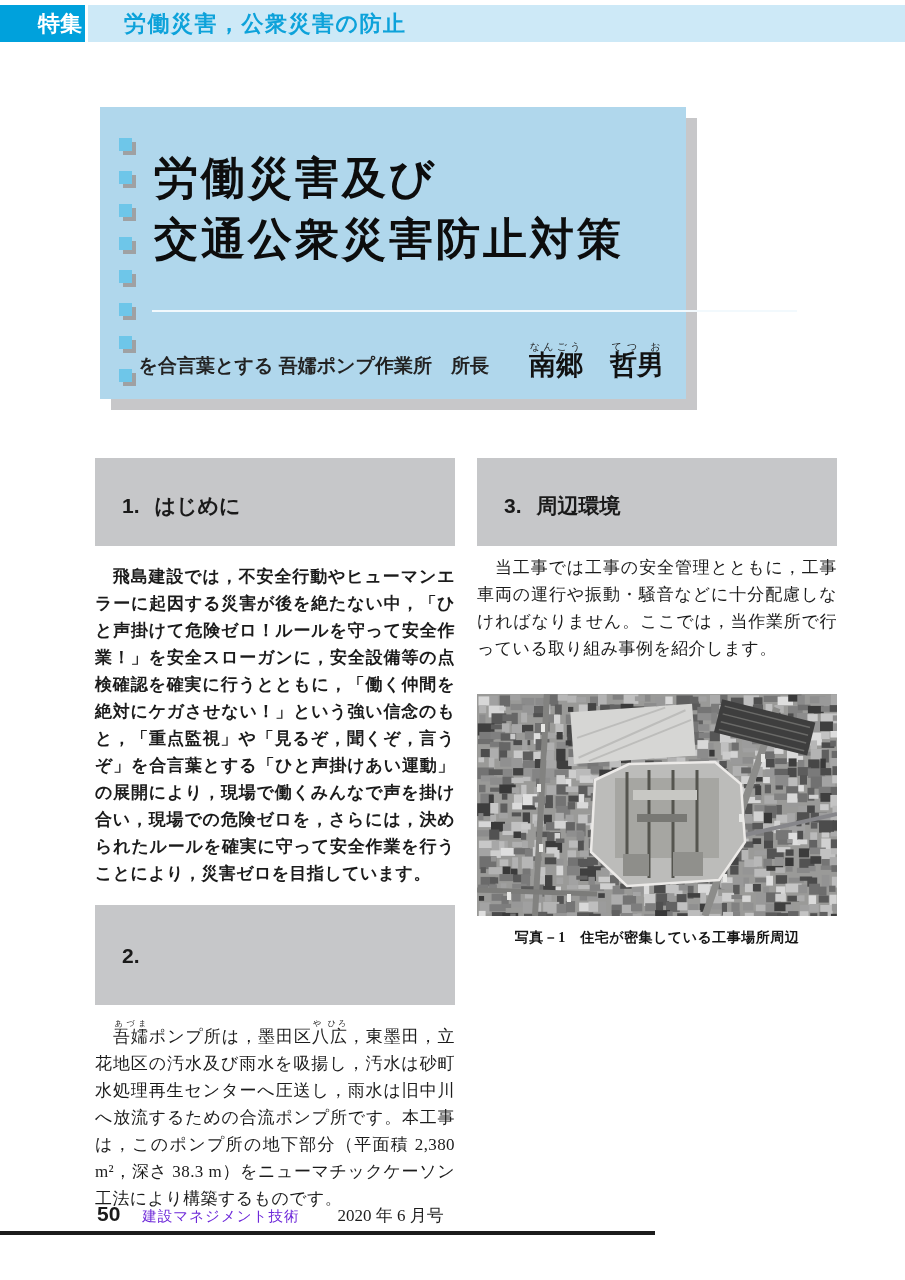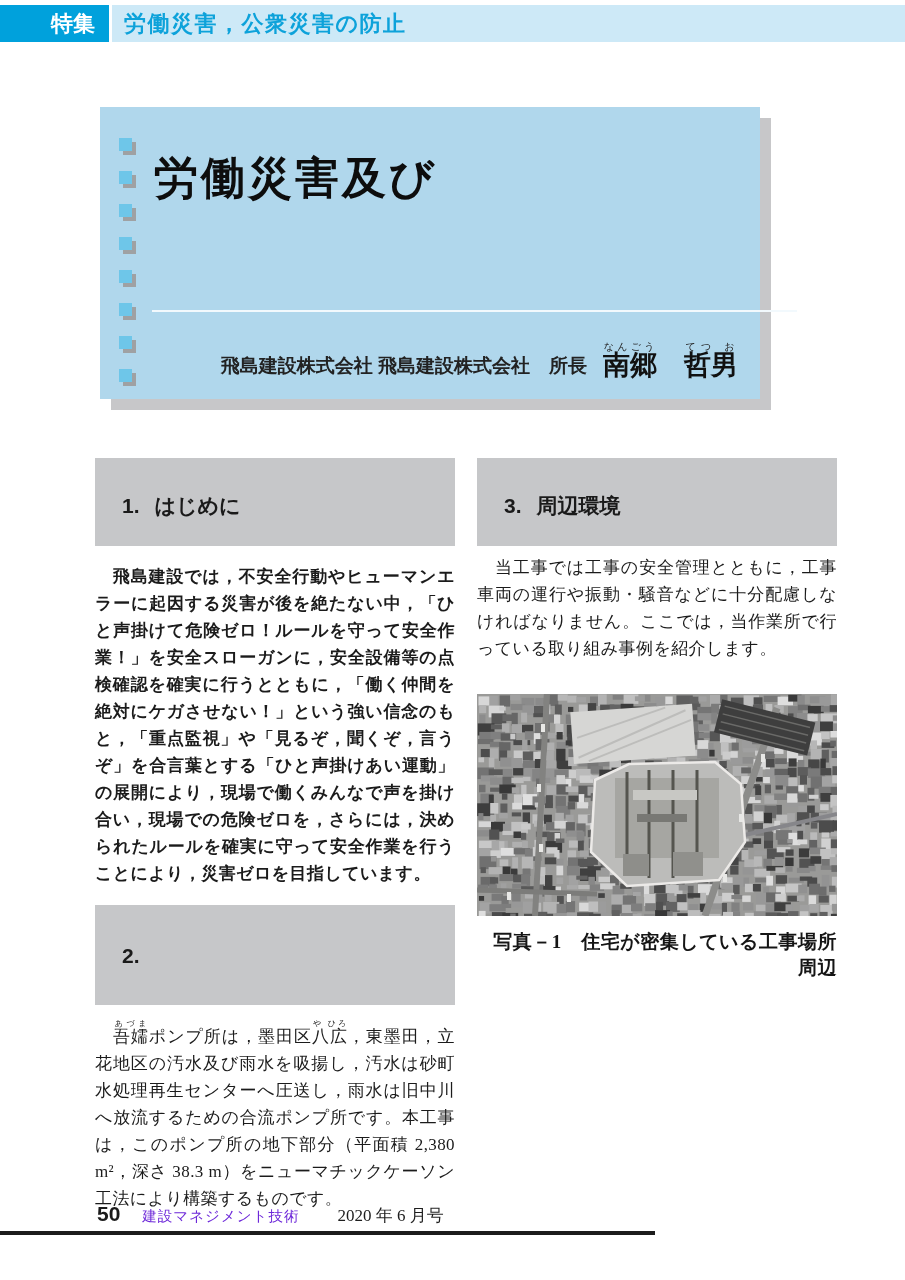--- a/index.html
+++ b/index.html
@@ -5,45 +5,45 @@
   * { margin:0; padding:0; box-sizing:border-box; }
   html,body { background:#ffffff; }
   body {
     width:905px; height:1280px; position:relative; overflow:hidden;
     font-family:"Liberation Sans", sans-serif; color:#1b1b1b;
   }
 
   
   .band { position:absolute; left:0; top:5px; width:905px; height:37px; background:var(--band_bg,#cde9f7); }
   .tag {
-    position:absolute; left:0; top:5px; width:112px; height:37px;
+    position:absolute; left:0; top:5px; width:88px; height:37px;
     background:var(--accent,#00a1dc); border-right:3px solid #fff;
     color:#fff; font-weight:bold; font-size:22px;
-    display:flex; align-items:center; justify-content:flex-end; padding-right:14px;
+    display:flex; align-items:center; justify-content:flex-end; padding-right:3px;
   }
   .band-title {
     position:absolute; left:124px; top:5px; height:37px; display:flex; align-items:center;
     color:var(--band_text,#0da2da); font-size:22px; font-weight:bold; letter-spacing:1.5px;
   }
 
   
   .title-block {
-    position:absolute; left:100px; top:107px; width:660px; height:292px;
+    position:absolute; left:100px; top:107px; width:586px; height:292px;
     background:var(--titleblock_bg,#b0d7ec); box-shadow:11px 11px 0 #c7c7c9;
   }
   .squares { position:absolute; left:19px; top:31px; display:flex; flex-direction:column; gap:20px; }
   .sq { width:13px; height:13px; background:var(--square,#6ec6e9); box-shadow:4px 4px 0 #9fa1a3; }
   .main-title {
     position:absolute; left:54px; top:40px;
     font-size:44px; font-weight:900; line-height:61px; letter-spacing:3px; color:#0d0d0d;
   }
   .title-rule { position:absolute; left:52px; top:203px; width:645px; height:2px; background:#f2f9fd; }
   .author { position:absolute; right:22px; top:224px; height:52px; display:flex; align-items:flex-end; gap:16px; }
   .affiliation { font-size:19px; font-weight:bold; color:#222; padding-bottom:4px; white-space:nowrap; }
-  .author-name { font-size:27px; font-weight:bold; color:#111; white-space:nowrap; }
+  .author-name { font-size:27px; font-weight:bold; color:#111; white-space:nowrap;margin-left:24px; }
   .author-name ruby rt { font-size:10px; font-weight:normal; letter-spacing:2px; color:#222; }
 
   
   .col { position:absolute; top:458px; width:360px; }
   .col-left  { left:95px; }
   .col-right { left:477px; }
 
   .sec-head {
     background:var(--heading_bg,#c6c7c9); min-height:88px;
     display:flex; align-items:center; gap:15px;
@@ -60,22 +60,22 @@
     text-align:justify; color:#1b1b1b;
   }
   .para ruby rt { font-size:8px; letter-spacing:0; color:#222; }
   .p-first { margin-top:17px;font-weight:bold; }
   .head-2  { margin-top:18px; }
   .p-after-head { margin-top:14px; }
   .p-follow { margin-top:8px; }
 
   .photo { margin-top:32px; width:360px; height:222px; display:block; }
   .caption {
-    margin-top:13px; text-align:right;
-    font-family:"Liberation Serif", serif; font-weight:bold; font-size:19px; color:#151515;
+    margin-top:13px; text-align:center;
+    font-family:"Liberation Serif", serif; font-weight:bold; font-size:14px; color:#151515;
     letter-spacing:0.5px;
   }
 
   
   .footer { position:absolute; left:97px; top:1202px; display:flex; align-items:baseline; }
   .f-num { font-size:21px; font-weight:bold; }
   .f-journal { margin-left:22px; font-size:14.5px; color:#6d28d9; letter-spacing:1px; }
   .f-issue { margin-left:38px; font-size:17px; font-family:"Liberation Serif", serif; color:#1e1e1e; }
   .footer-rule { position:absolute; left:0; top:1231px; width:655px; height:4px; background:#1c1c1c; }
 </style>
@@ -92,24 +92,25 @@
       <div class="sq"></div>
       <div class="sq"></div>
       <div class="sq"></div>
       <div class="sq"></div>
       <div class="sq"></div>
       <div class="sq"></div>
       <div class="sq"></div>
     </div>
   <div class="main-title">
     <div>労働災害及び</div>
+    <div>交通公衆災害防止対策</div>
   </div>
   <div class="title-rule"></div>
   <div class="author">
-    <span class="affiliation">飛島建設株式会社 飛島建設株式会社　所長</span>
+    <span class="affiliation">を合言葉とする 吾嬬ポンプ作業所　所長</span>
     <span class="author-name"><ruby>南郷<rt>なんごう</rt></ruby>　<ruby>哲男<rt>てつ お</rt></ruby></span>
   </div>
 </div>
 
 <div class="col col-left">
   <div class="sec-head">
     <span class="num">1.</span>
     <span>はじめに</span>
   </div>
   <p class="para p-first">　飛島建設では，不安全行動やヒューマンエラーに起因する災害が後を絶たない中，「ひと声掛けて危険ゼロ！ルールを守って安全作業！」を安全スローガンに，安全設備等の点検確認を確実に行うとともに，「働く仲間を絶対にケガさせない！」という強い信念のもと，「重点監視」や「見るぞ，聞くぞ，言うぞ」を合言葉とする「ひと声掛けあい運動」の展開により，現場で働くみんなで声を掛け合い，現場での危険ゼロを，さらには，決められたルールを確実に守って安全作業を行うことにより，災害ゼロを目指しています。</p>

